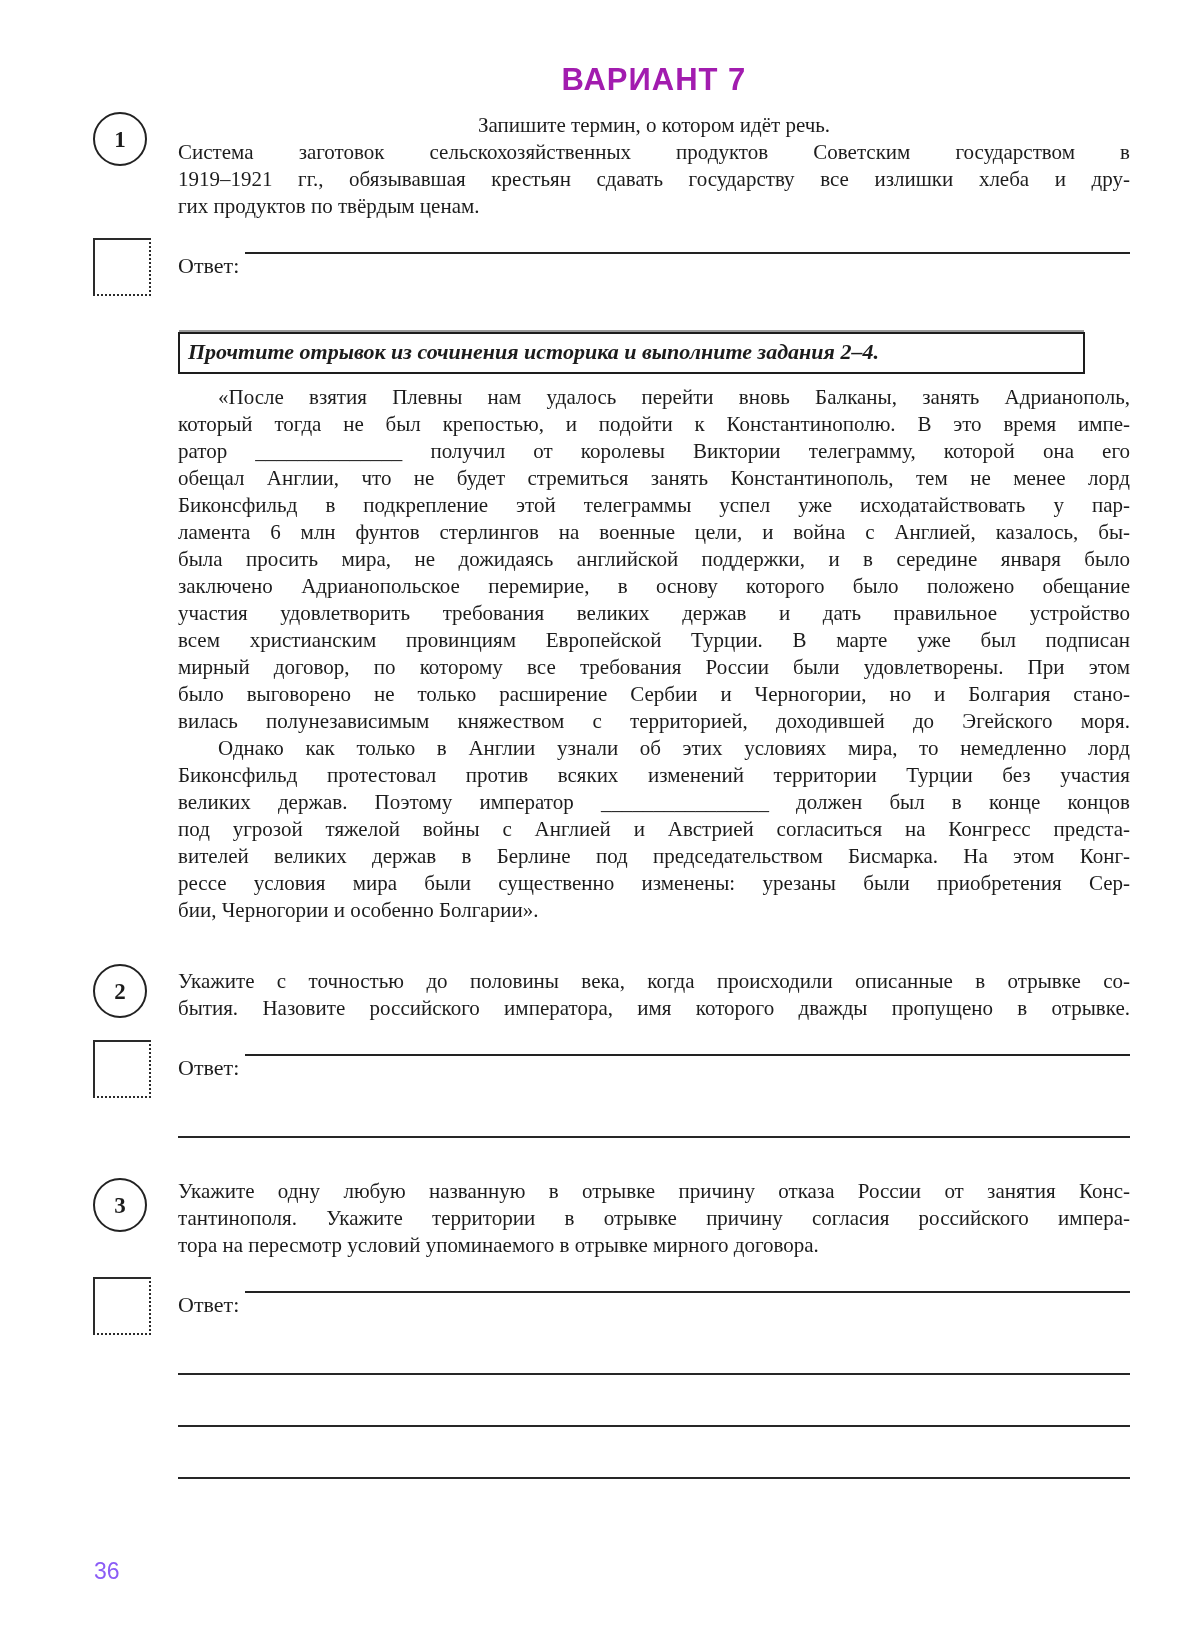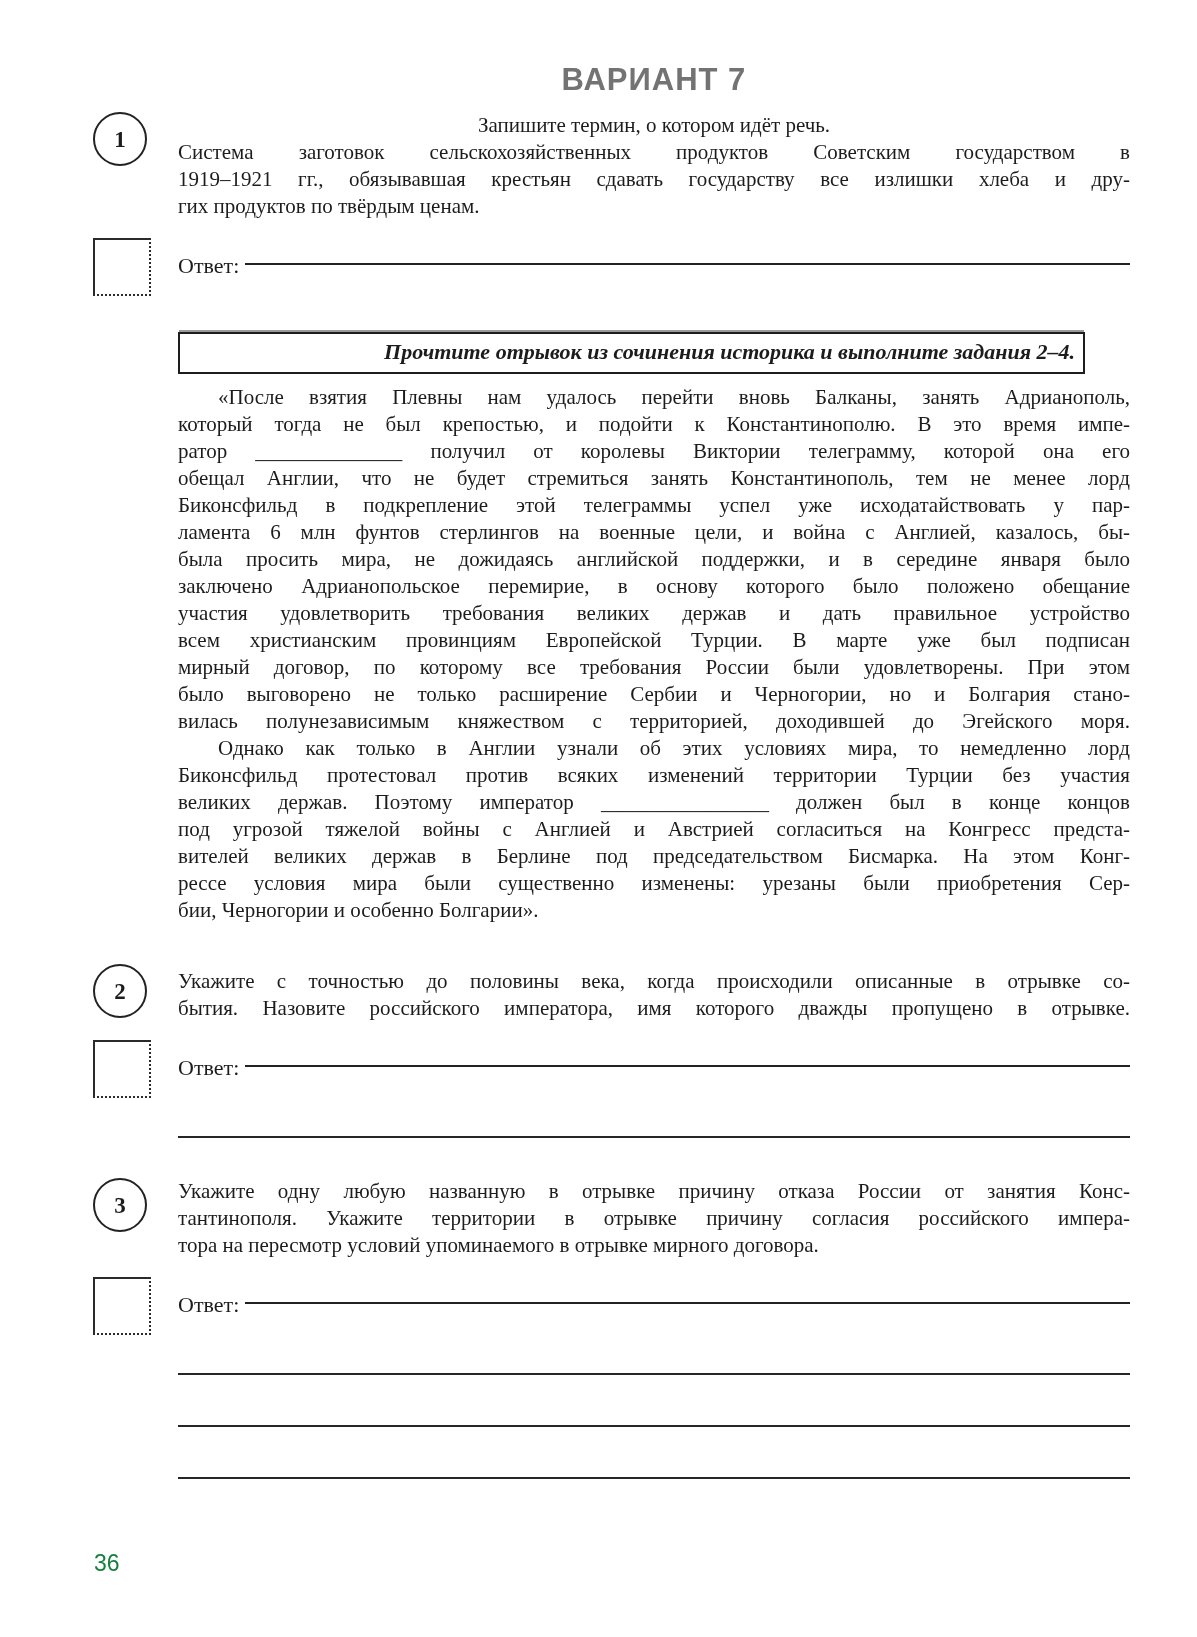--- a/index.html
+++ b/index.html
@@ -13,21 +13,21 @@
     overflow:hidden;
     margin:0 auto;
   }
   .title{
     margin:0 67px 0 178px;
     padding-top:62px;
     text-align:center;
     font-family:"Liberation Sans","DejaVu Sans",sans-serif;
     font-weight:bold;font-size:31px;line-height:36px;
     letter-spacing:1px;
-    color:#737373;
+    color:#a21caf;
   }
   .sec{position:relative;margin:0 67px 0 178px;}
   .qcircle{
     position:absolute;left:-85px;top:0;
     width:50px;height:50px;
     border:2.5px solid #222;border-radius:50%;
     display:flex;align-items:center;justify-content:center;
     font-weight:bold;font-size:23px;
     background:#fff;
   }
@@ -37,44 +37,44 @@
   .intro-line{text-align:center;}
   .q1{margin-top:14px;}
   .answer-sec{position:relative;margin:16px 67px 0 178px;height:62px;}
   .answer-box{
     position:absolute;left:-85px;top:2px;
     width:54px;height:54px;
     border:2px solid #2a2a2a;
     border-right-style:dotted;border-bottom-style:dotted;
     background:#fff;
   }
-  .answer-row{display:flex;align-items:center;padding-top:16px;}
+  .answer-row{display:flex;align-items:flex-start;padding-top:16px;}
   .answer-label{font-size:22px;line-height:28px;white-space:nowrap;}
   .wline{flex:1;border-bottom:2px solid #222;margin:0 0 5px 6px;height:0;}
   .header-box{
     margin:34px 112px 0 178px;
     border:2px solid #1d1d1d;
     box-shadow:0 -3px 0 -1px #9a9a9a;
-    text-align:right;
+    text-align:left;
     padding:4px 8px 6px 8px;
     font-weight:bold;font-style:italic;
     font-size:22px;line-height:28px;
   }
   .passage{margin:10px 67px 0 178px;}
   .q2{margin-top:44px;}
   .q3{margin-top:40px;}
   .q2 .qcircle{top:-4px;}
   .q3 .qcircle{top:0;}
   .rule{margin:0 67px 0 178px;border-bottom:2px solid #262626;height:0;}
   .rule.r2{margin-top:36px;}
   .rule.r3{margin-top:50px;}
   .page-number{
-    position:absolute;left:94px;bottom:60px;
+    position:absolute;left:94px;bottom:52px;
     font-family:"Liberation Sans","DejaVu Sans",sans-serif;
-    font-size:23px;color:#15803d;
+    font-size:23px;color:#8b5cf6;
   }
 </style>
 </head>
 <body>
 
 <div class="page">
 
   <div class="title">ВАРИАНТ 7</div>
 
   <div class="sec q1">

